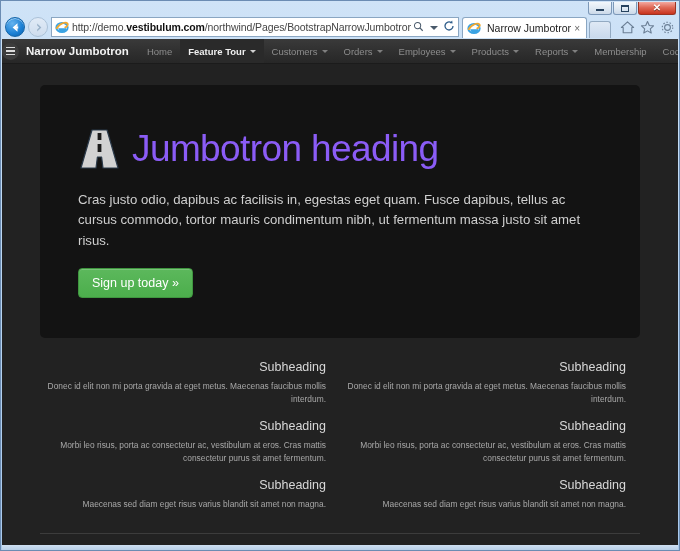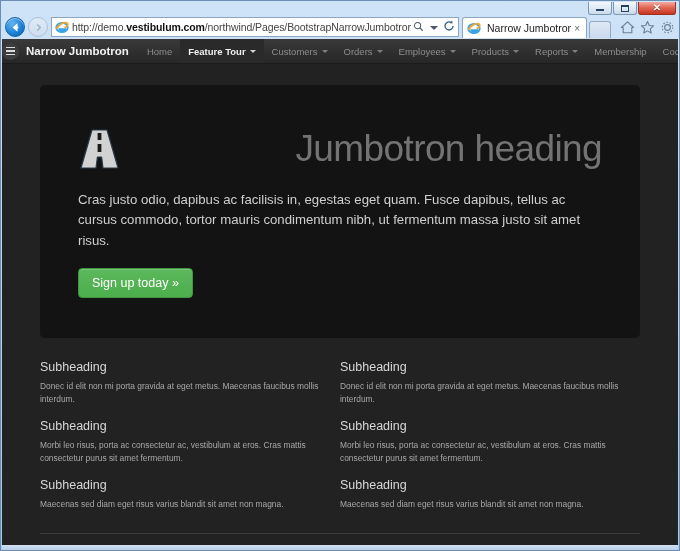--- a/index.html
+++ b/index.html
@@ -211,27 +211,26 @@
   
   .jumbotron {
     background: #131313;
     border-radius: 5px;
     padding: 42px 38px 40px 38px;
     box-sizing: border-box;
   }
   .jumbo-heading {
     display: flex;
     align-items: center;
-    color: #737373;
+    color: #8b5cf6;
     font-size: 37px;
     font-weight: normal;
     letter-spacing: -0.6px;
     margin: 0 0 19px 0;
     line-height: 1.05;
-    justify-content: space-between;
   }
   .road-icon { flex: none; margin-right: 11px; display: block; }
   .jumbo-text {
     color: #cfcfcf;
     font-size: 13.2px;
     line-height: 1.55;
     margin: 0 0 17px 0;
     max-width: 510px;
   }
   .btn-signup {
@@ -244,20 +243,21 @@
     padding: 7px 13px;
     text-decoration: none;
     box-shadow: inset 0 1px 0 rgba(255,255,255,.18);
   }
 
   
   .row {
     display: flex;
     gap: 0;
     margin-top: 22px;
+    text-align: right;
   }
   .col { width: 50%; padding-right: 14px; box-sizing: border-box; }
   .sub-h {
     color: #d8d8d8;
     font-size: 12.5px;
     font-weight: normal;
     margin: 0 0 6px 0;
   }
   .col .sub-h + .sub-p { margin-bottom: 13px; }
   .sub-p {

